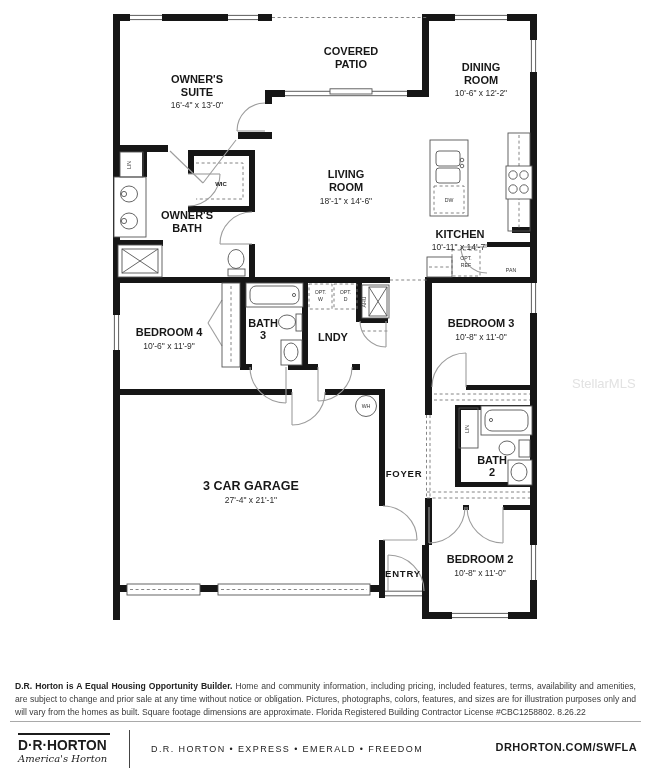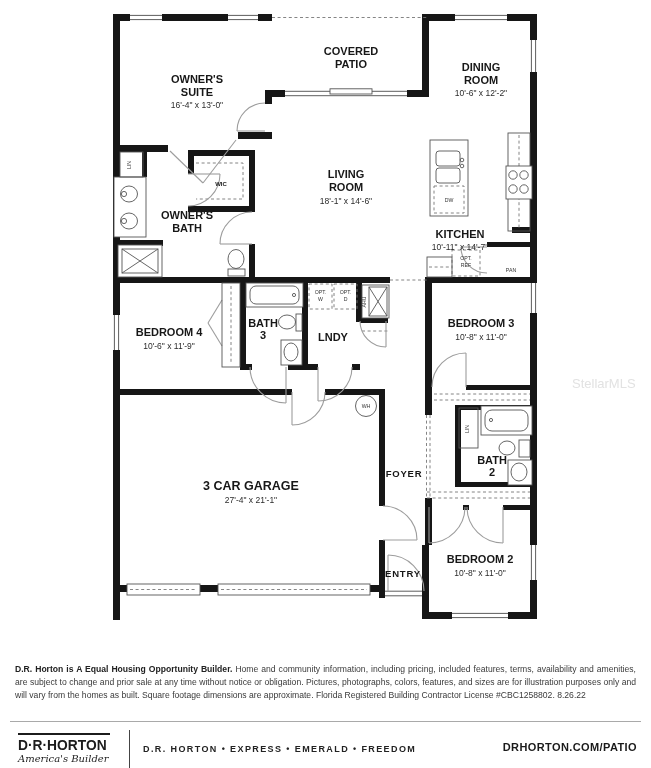--- a/index.html
+++ b/index.html
@@ -12,30 +12,30 @@
   .hall{font:700 9.5px "Liberation Sans",sans-serif;text-anchor:middle;letter-spacing:.8px;}
   .sm{font:700 6px "Liberation Sans",sans-serif;text-anchor:middle;}
   .xs{font:400 5.2px "Liberation Sans",sans-serif;text-anchor:middle;fill:#333;}
   .wm{font:400 13px "Liberation Sans",sans-serif;fill:#e2e2e2;}
   .wall{fill:#161616;}
   .fix{stroke:#555;stroke-width:.9;fill:#fff;}
   .thin{stroke:#555;stroke-width:.9;fill:none;}
   .dash{stroke:#777;stroke-width:.9;fill:none;stroke-dasharray:3 2.6;}
   .door{stroke:#9d9d9d;stroke-width:1.1;fill:none;}
   .win{stroke:#333;stroke-width:.8;}
-  #disclaimer{position:absolute;left:15px;top:654px;width:621px;font-size:8.6px;
+  #disclaimer{position:absolute;left:15px;top:671px;width:621px;font-size:8.6px;
       line-height:13.4px;color:#3a3a3a;text-align:justify;}
   #disclaimer b{color:#222;}
   #footer-rule{position:absolute;left:10px;top:721px;width:631px;height:1px;background:#a9a9a9;}
   #logo{position:absolute;left:18px;top:733px;width:100px;text-align:left;color:#1c1c1c;}
   #logo .mark{border-top:2px solid #1c1c1c;padding-top:1px;font-weight:700;font-size:15px;
       letter-spacing:0;transform:scaleX(.92);transform-origin:left;white-space:nowrap;}
   #logo .tag{font-family:"DejaVu Serif",serif;font-style:italic;font-size:10px;margin-top:0px;}
   #footer-divider{position:absolute;left:129px;top:730px;width:1px;height:38px;background:#444;}
-  #brands{position:absolute;left:143px;top:744px;font-size:9px;font-weight:700;
+  #brands{position:absolute;left:151px;top:744px;font-size:9px;font-weight:400;
       letter-spacing:1.4px;color:#222;}
   #website{position:absolute;right:14px;top:741px;font-size:11px;font-weight:700;
       letter-spacing:.4px;color:#1a1a1a;}
 </style>
 </head>
 <body>
 
 <div id="page">
 
 <svg width="651" height="665" viewBox="0 0 651 665">
@@ -341,22 +341,22 @@
     <text class="wm" x="572" y="388">StellarMLS</text>
   </g>
 </svg>
 
 <p id="disclaimer"><b>D.R. Horton is A Equal Housing Opportunity Builder.</b><span> Home and community information, including pricing, included features, terms, availability and amenities, are subject to change and prior sale at any time without notice or obligation. Pictures, photographs, colors, features, and sizes are for illustration purposes only and will vary from the homes as built. Square footage dimensions are approximate.  Florida Registered Building Contractor License #CBC1258802.  8.26.22</span></p>
 
 <div id="footer-rule"></div>
 
 <div id="logo">
   <div class="mark">D·R·HORTON</div>
-  <div class="tag">America's Builder</div>
+  <div class="tag">America's Horton</div>
 </div>
 
 <div id="footer-divider"></div>
 
 <div id="brands">D.R. HORTON • EXPRESS • EMERALD • FREEDOM</div>
 
-<div id="website">DRHORTON.COM/PATIO</div>
+<div id="website">DRHORTON.COM/SWFLA</div>
 
 </div>
 
 </body></html>

